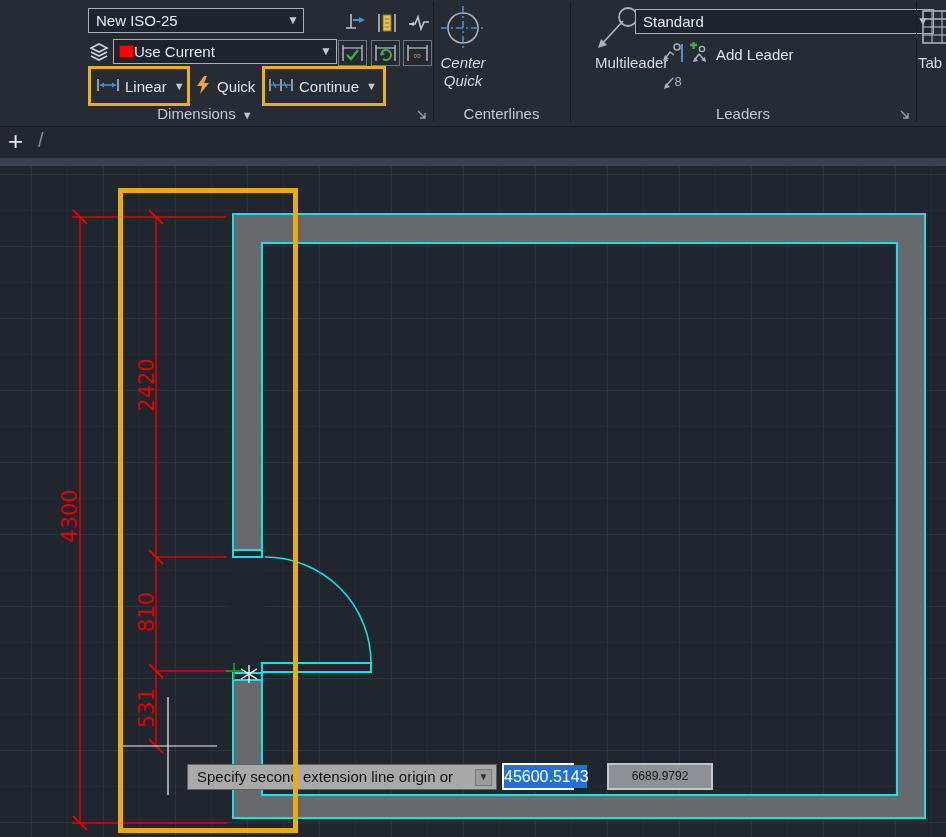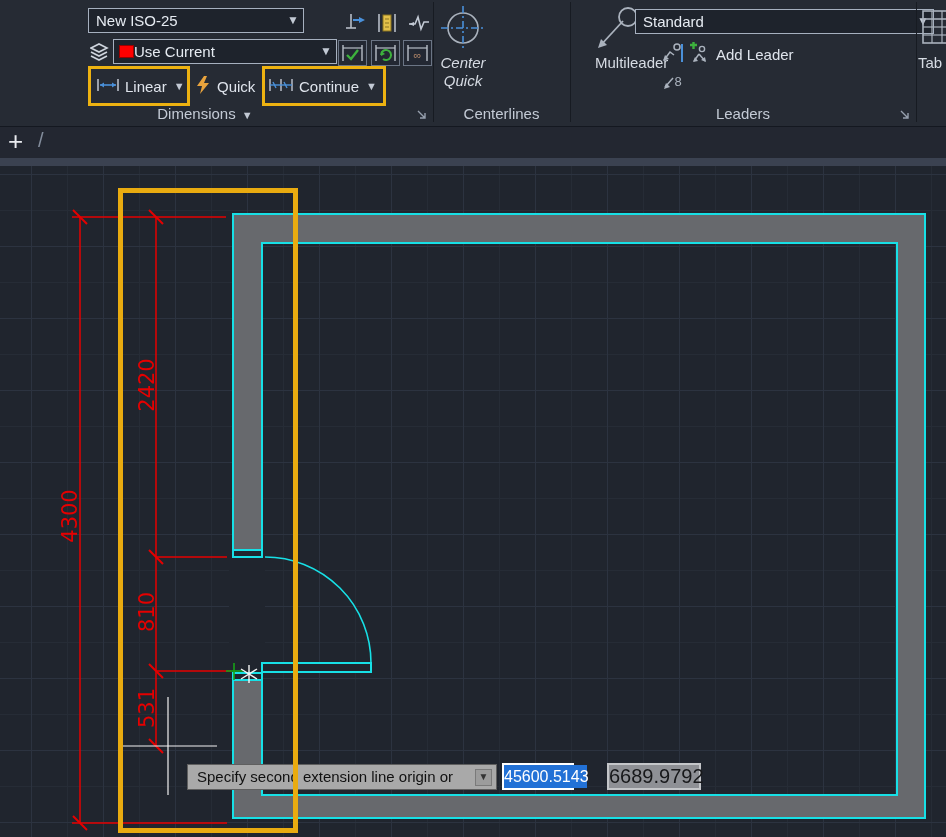--- a/index.html
+++ b/index.html
@@ -55,22 +55,22 @@
              background:#a9a9a9; border:1px solid #5f5f5f; color:#111;
              font-size:15px; line-height:24px; padding-left:9px; z-index:30; }
   #tooltip-opt { position:absolute; right:4px; top:4px; width:17px; height:17px;
                  background:#9c9c9c; border:1px solid #7a7a7a; text-align:center;
                  line-height:14px; font-size:10px; color:#333; }
   #dyn-x { position:absolute; left:502px; top:597px; width:72px; height:27px;
            background:#fff; z-index:30; }
   #dyn-x .sel { position:absolute; left:2px; top:2px; height:23px; width:83px;
                 background:#2271d6; color:#fff; font-size:16px; line-height:23px;
                 text-align:center; white-space:nowrap; }
-  #dyn-y { position:absolute; left:607px; top:597px; width:94px; height:27px;
-           background:#8e9095; border:2px solid #c4c6c9; color:#17181a; font-size:20px;
+  #dyn-y { position:absolute; left:607px; top:597px; width:106px; height:27px;
+           background:#8e9095; border:2px solid #c4c6c9; color:#17181a; font-size:12px;
            line-height:23px; text-align:center; z-index:30; }
   .dimtxt { font-family:"DejaVu Sans", sans-serif; font-size:21px; fill:#e60000; }
 </style>
 </head>
 <body>
 
 <div id="ribbon">
 
 
   <div class="combo" style="left:88px;top:8px;width:216px;">

